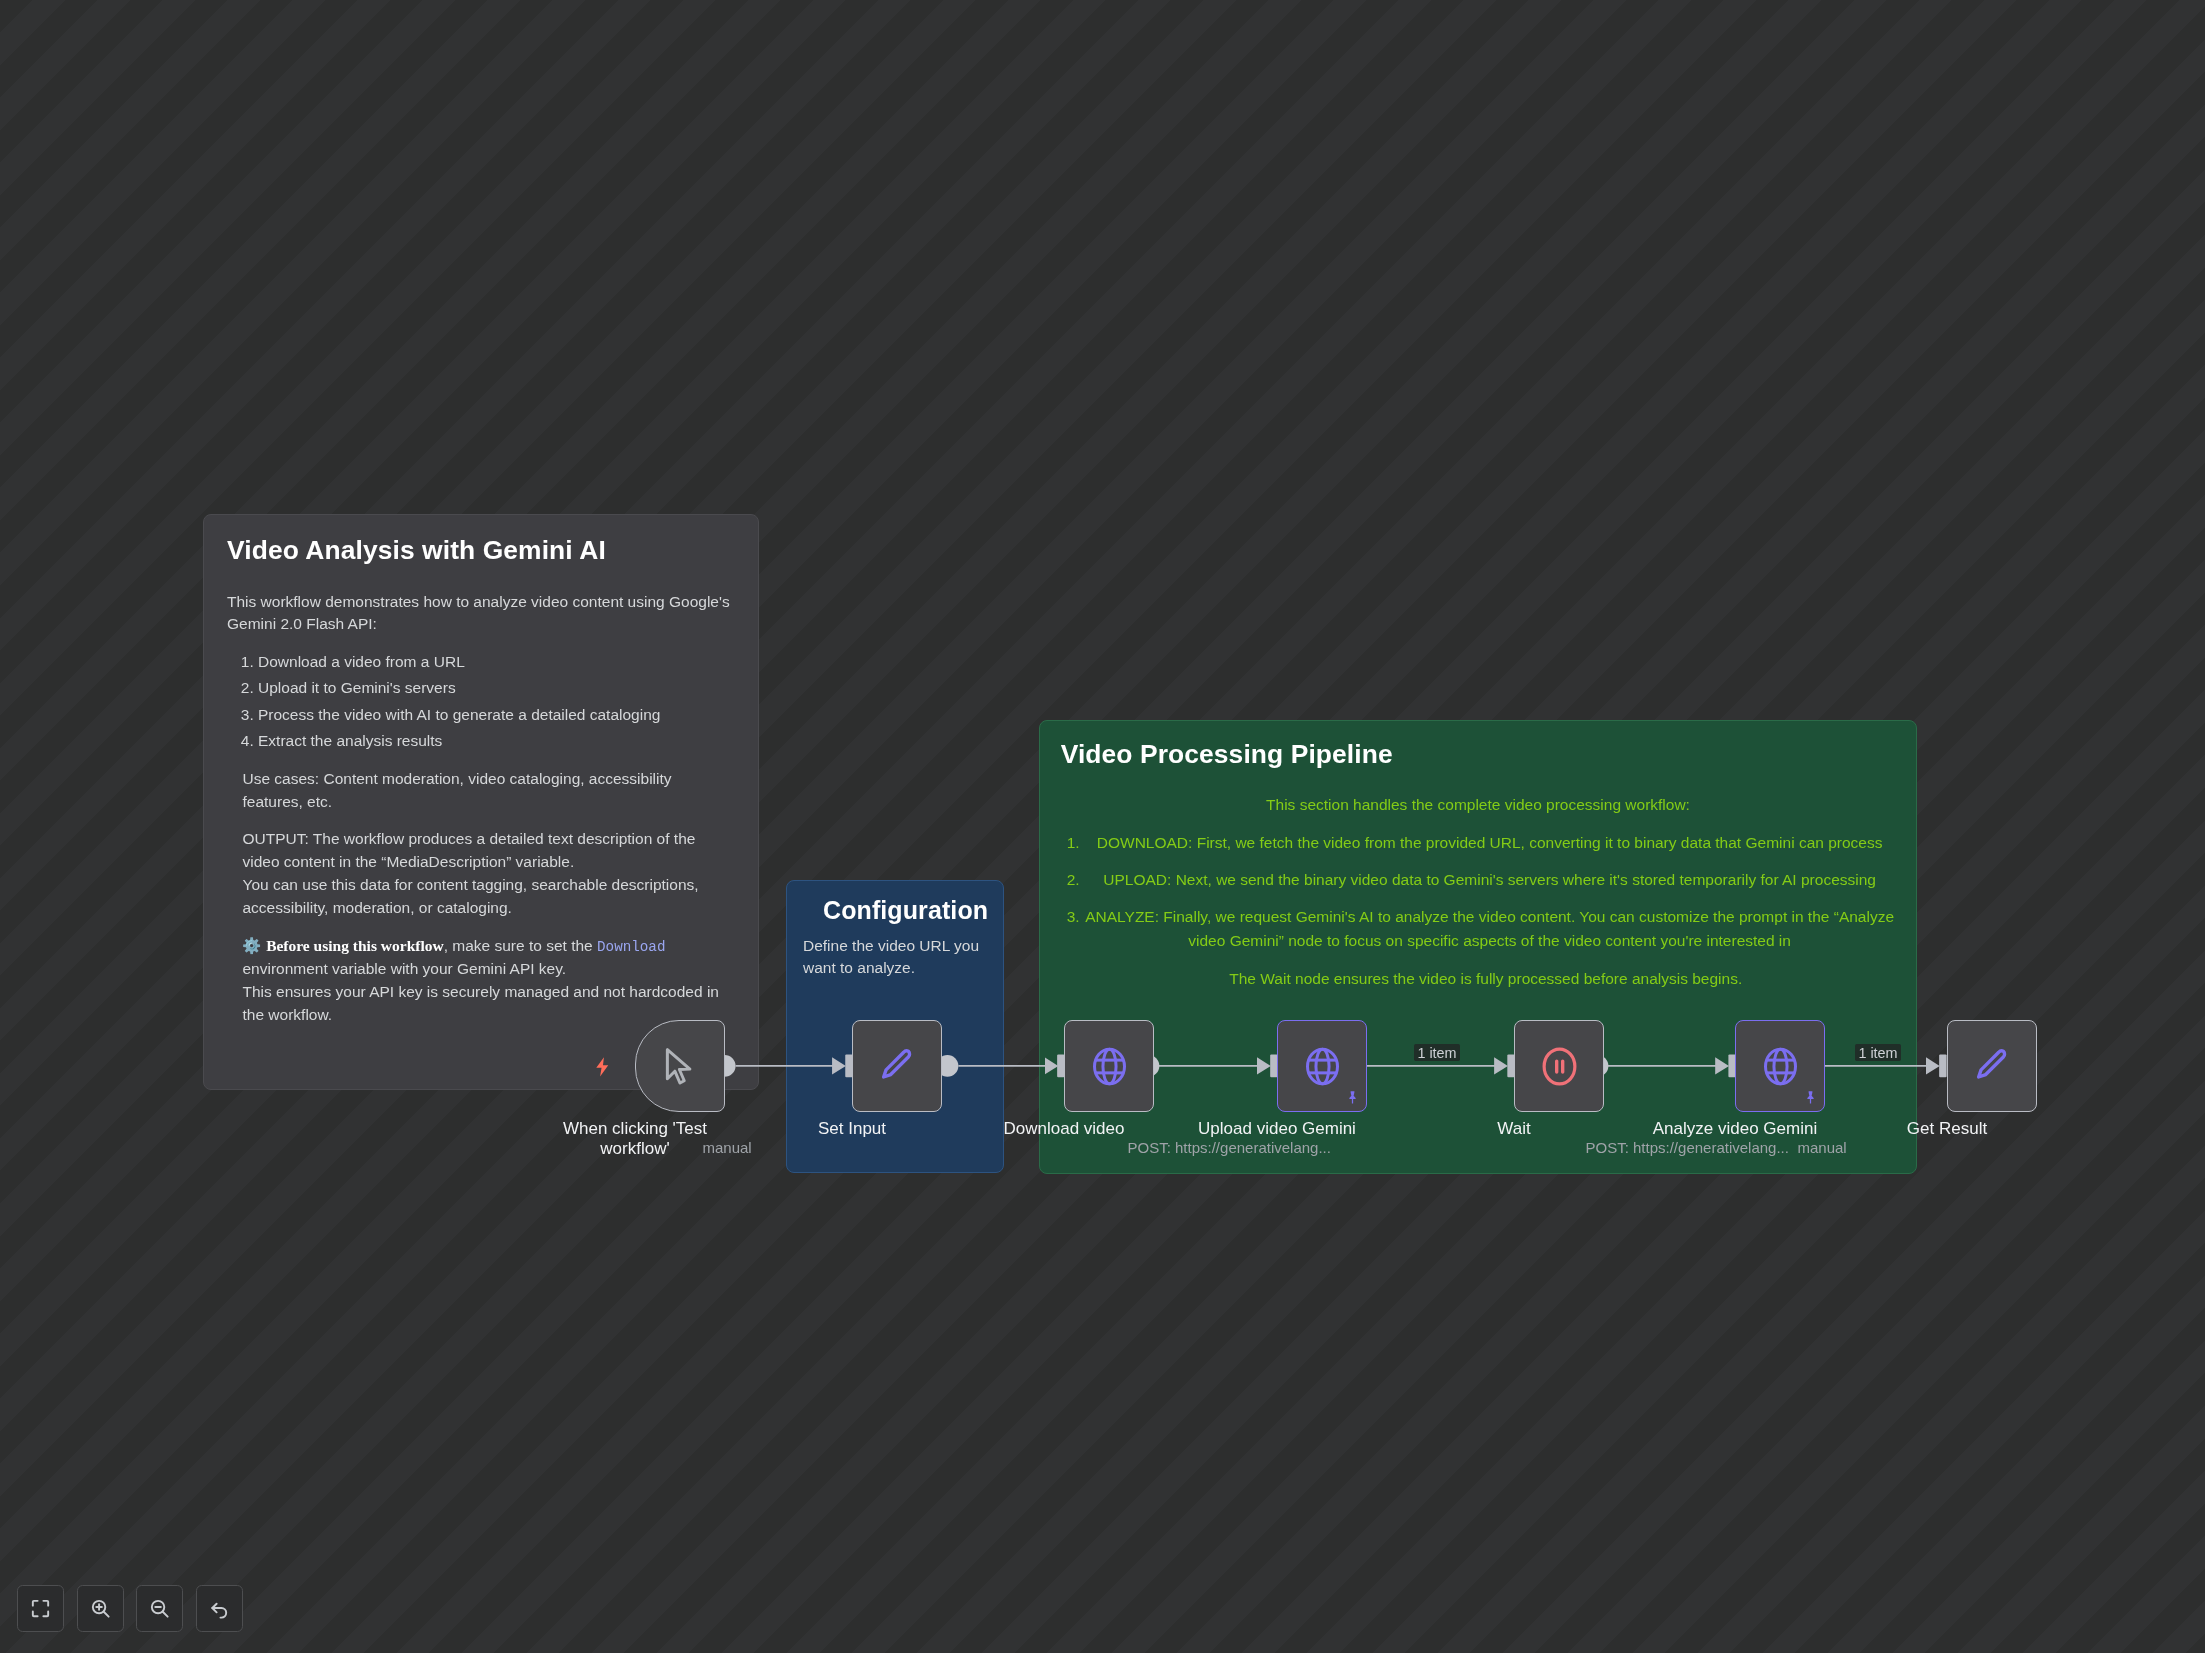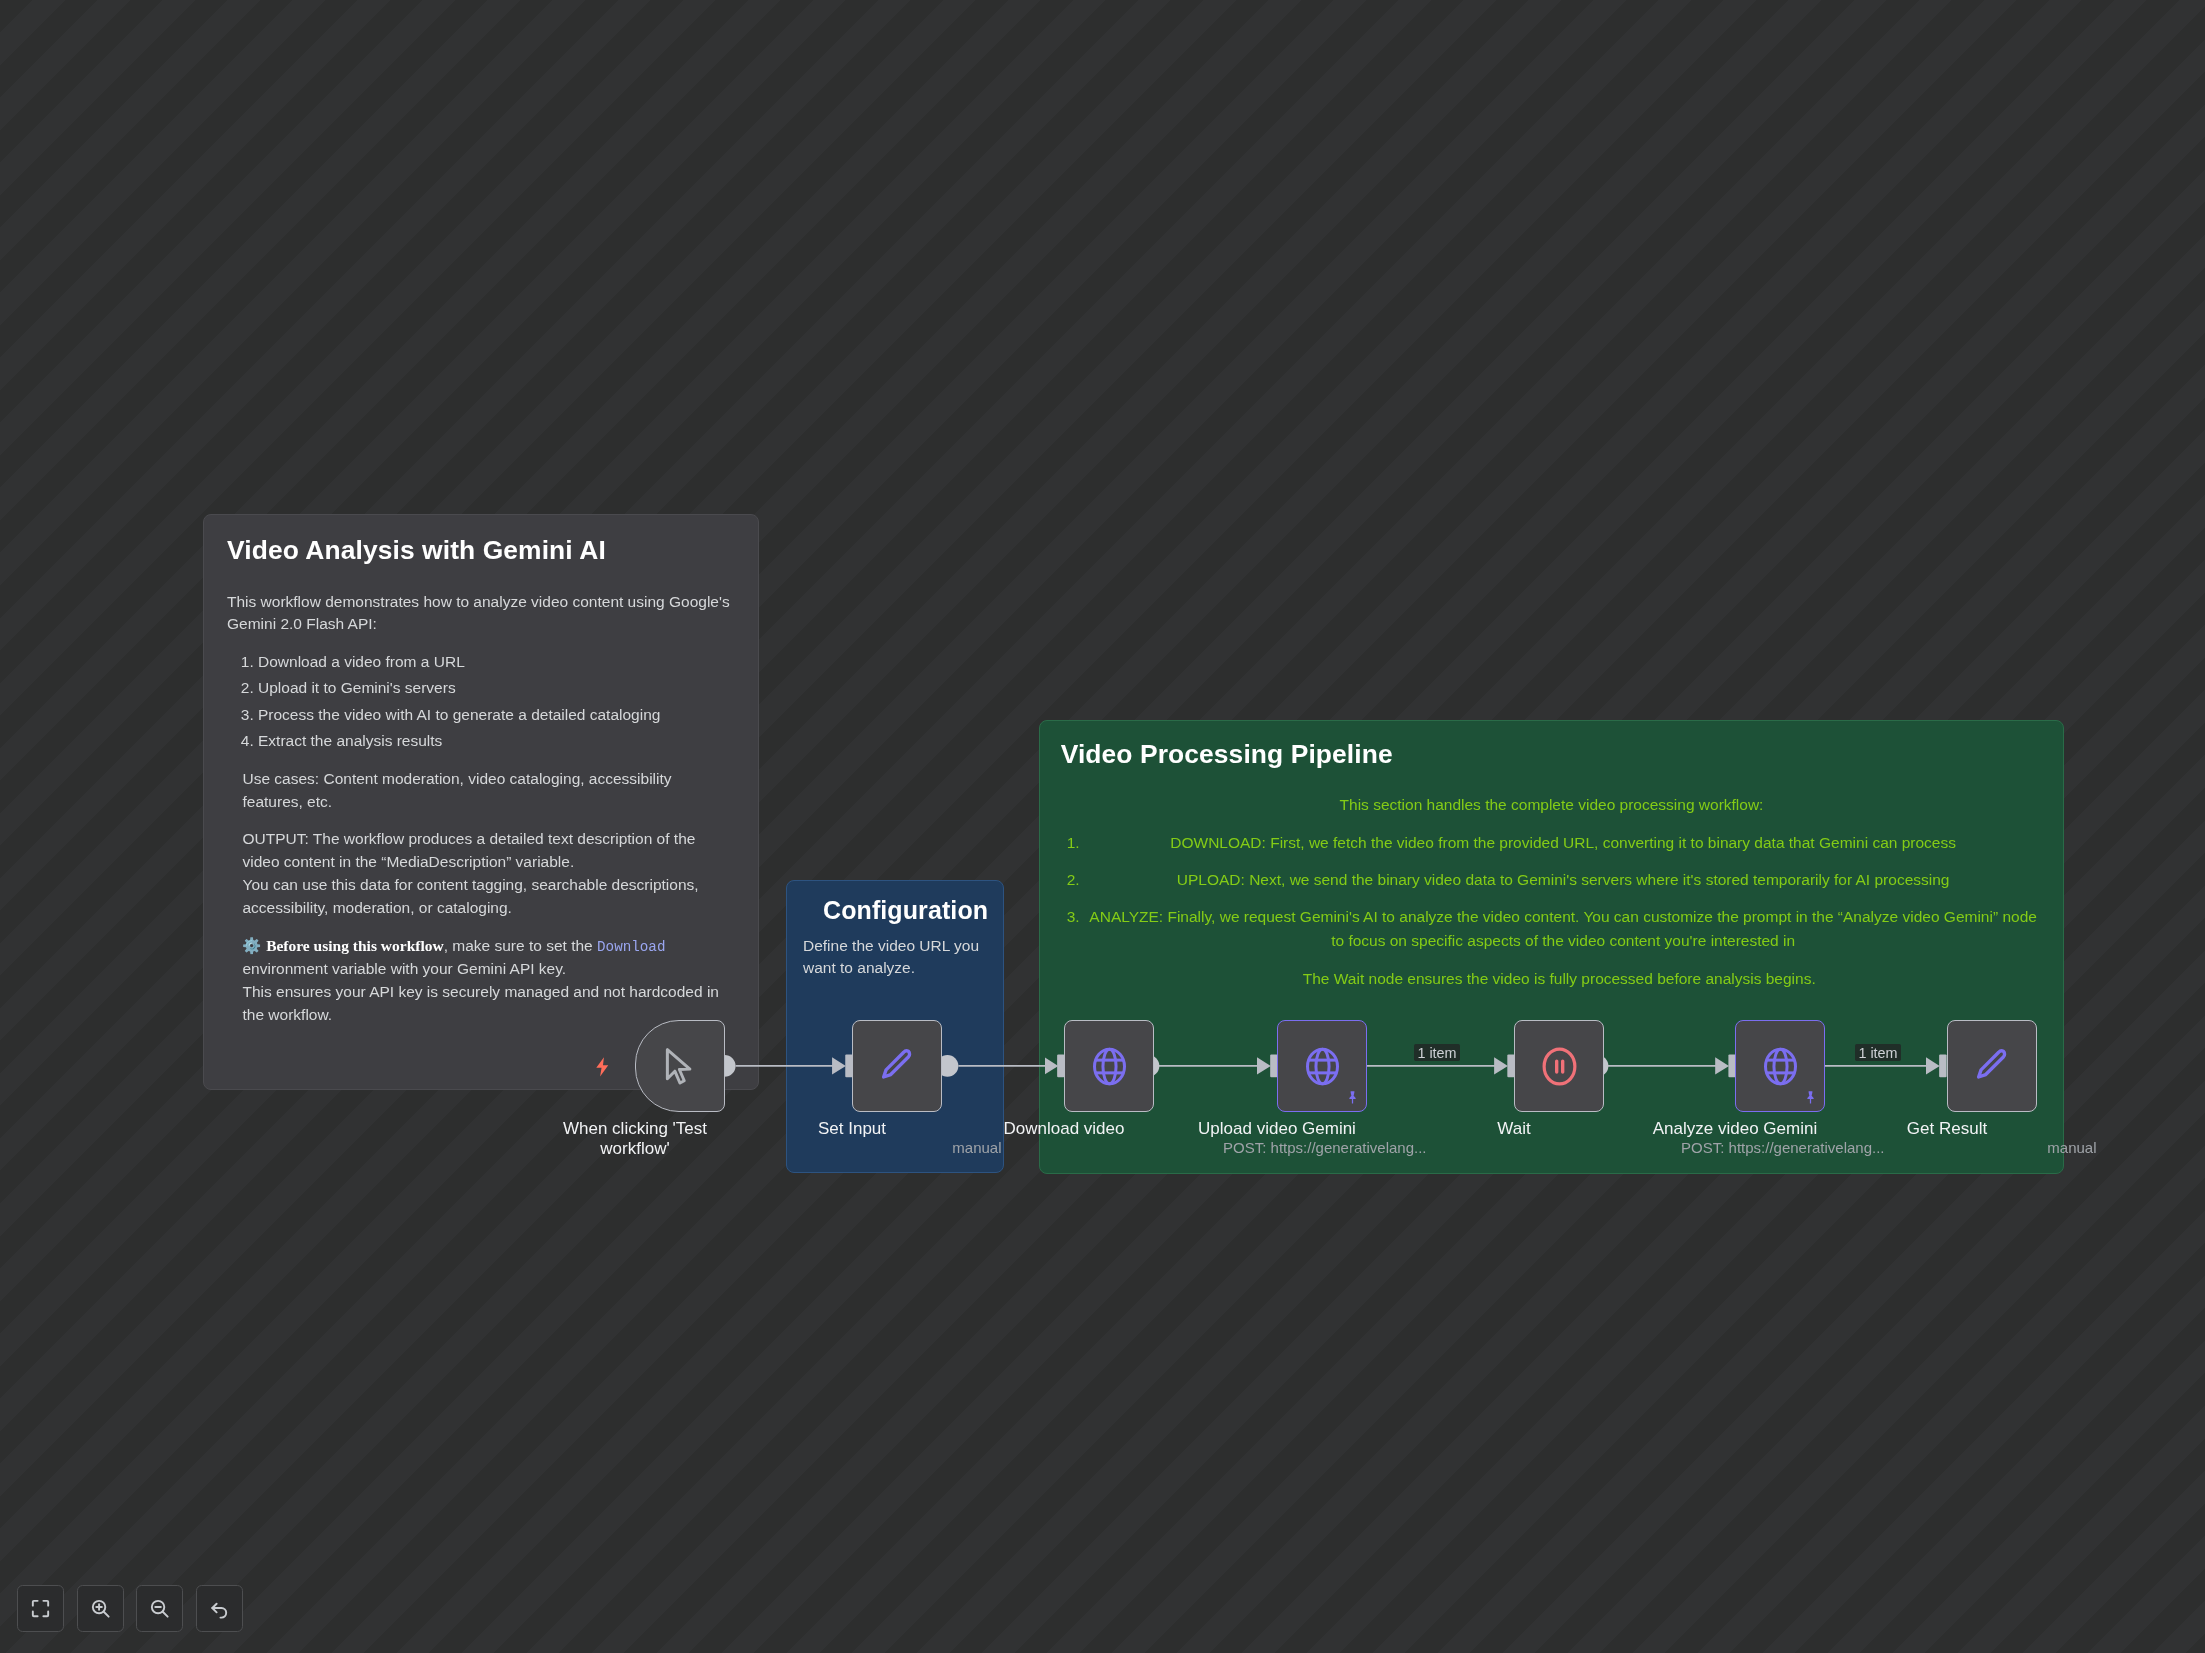--- a/index.html
+++ b/index.html
@@ -71,21 +71,21 @@
   #note-overview { left: 203px; top: 482px; width: 556px; height: 576px; margin-top: 32px; }
   #note-overview .note-title { font-size: 26.4px; padding: 19.5px 23px 0 23px; }
   #note-overview .note-body { font-size: 15.5px; line-height: 1.48; padding: 25px 23px 0 23px; }
 
   
   #note-config { left: 786px; top: 880px; width: 218px; height: 293px; }
   #note-config .note-title { font-size: 25px; padding: 15px 25px 0 16px; margin-left: 20px; }
   #note-config .note-body { font-size: 15.5px; line-height: 1.42; padding: 10.3px 16px 0 16px; }
 
   
-  #note-pipeline { left: 1039px; top: 720px; width: 1025px; height: 454px; }
+  #note-pipeline { left: 1039px; top: 720px; width: 878px; height: 454px; }
   #note-pipeline .note-title { font-size: 26.4px; padding: 18.4px 20.7px 0 20.7px; }
   #note-pipeline .note-body { font-size: 15.5px; line-height: 1.5; padding: 23px 20.7px 0 20.7px; color: #84cc16; text-align: center; }
   #note-pipeline .note-body ol { padding-left: 1.5em; }
   #note-pipeline .note-body li { margin-bottom: 13.8px; }
 
   
   #wires { position: absolute; left: 0; top: 0; width: 2205px; height: 1654px; }
 
   
   .node {
@@ -120,21 +120,21 @@
     font-size: 17px;
     line-height: 1.16;
     width: 230px;
     left: 50%;
     transform: translateX(-50%);
     top: 99px;
     white-space: pre-line;
   }
   .node-sub {
     position: absolute;
-    text-align: right;
+    text-align: left;
     color: #9fa3a8;
     font-size: 15px;
     width: 299px;
     left: 50%;
     transform: translateX(-50%);
     top: 119px;
     white-space: nowrap;
     overflow: hidden;
     text-overflow: ellipsis;
   }

